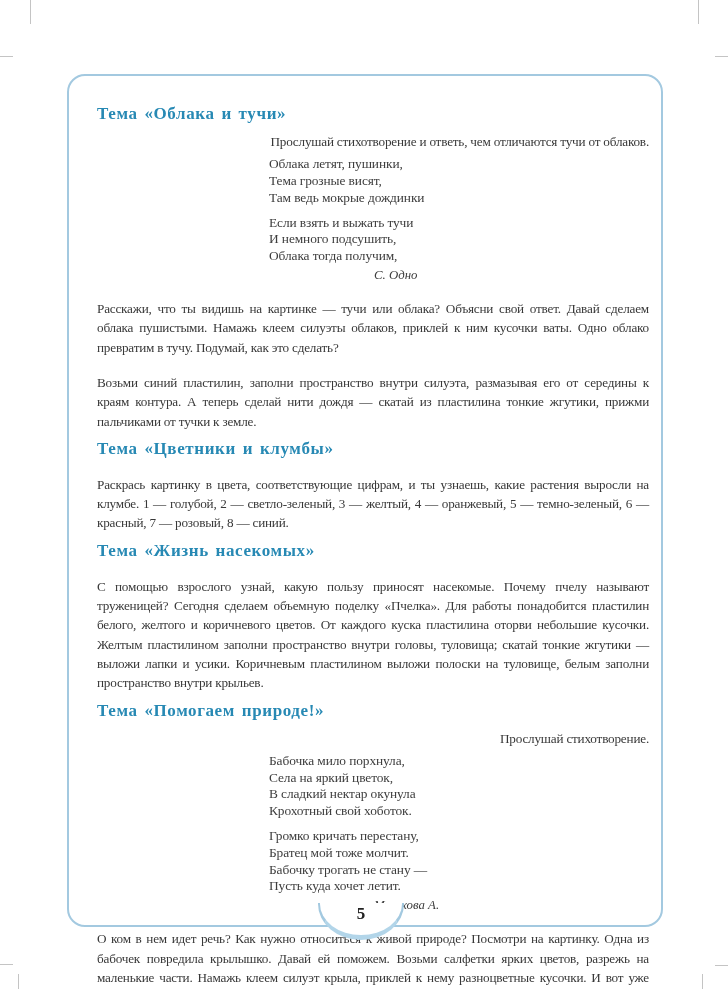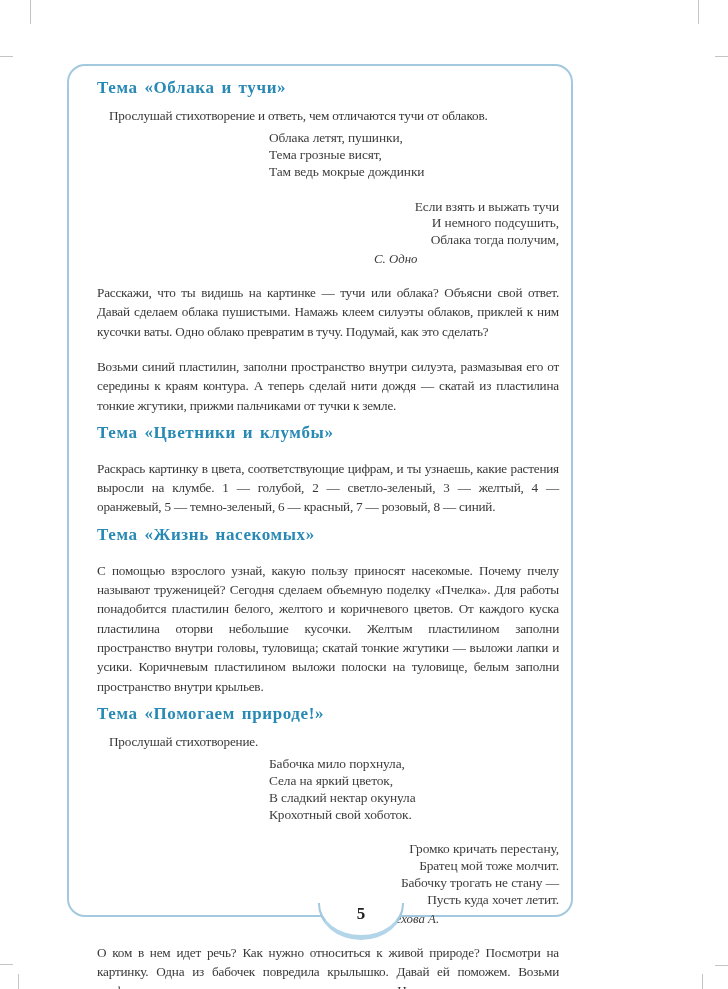--- a/index.html
+++ b/index.html
@@ -7,38 +7,38 @@
     position:relative;
     width:728px;height:989px;
     background:#ffffff;
     font-family:"Liberation Serif", serif;
     overflow:hidden;
   }
   
   .mark{position:absolute;background:#b5b5b5;opacity:.8;}
   
   .frame{
-    position:absolute;left:67px;top:64px;width:506px;height:853px;
+    position:absolute;left:67px;top:74px;width:596px;height:853px;
     box-sizing:border-box;
     border:2px solid #a3c9e0;border-radius:18px;
-    padding:4px 12px 0 28px;
+    padding:20px 12px 0 28px;
   }
   .h-theme{
     color:#2789b4;font-weight:bold;font-size:17px;
     letter-spacing:.6px;word-spacing:2px;
     margin:8px 0 8px 0;
   }
   .para{
     font-size:13.2px;line-height:19.3px;color:#383838;
     letter-spacing:-0.2px;
     text-align:justify;margin:16px 0 4px 0;
   }
-  .intro{text-align:left;text-indent:12px;margin:0 0 5px 0;}
+  .intro{text-align:right;text-indent:12px;margin:0 0 5px 0;}
   .poem{margin:3px 0 0 172px;font-size:13.4px;line-height:16.8px;color:#3d3d3d;}
-  .poem + .poem{margin-top:18px;text-align:right;}
+  .poem + .poem{margin-top:8px;}
   .poem-line{letter-spacing:-0.1px;}
   .poem-author{
     font-style:italic;font-size:12.8px;color:#3d3d3d;
     margin:3px 0 7px 277px;
   }
   
   .page-notch{
     position:absolute;left:318px;top:903px;width:86px;height:37px;
     box-sizing:border-box;
     background:#ffffff;

